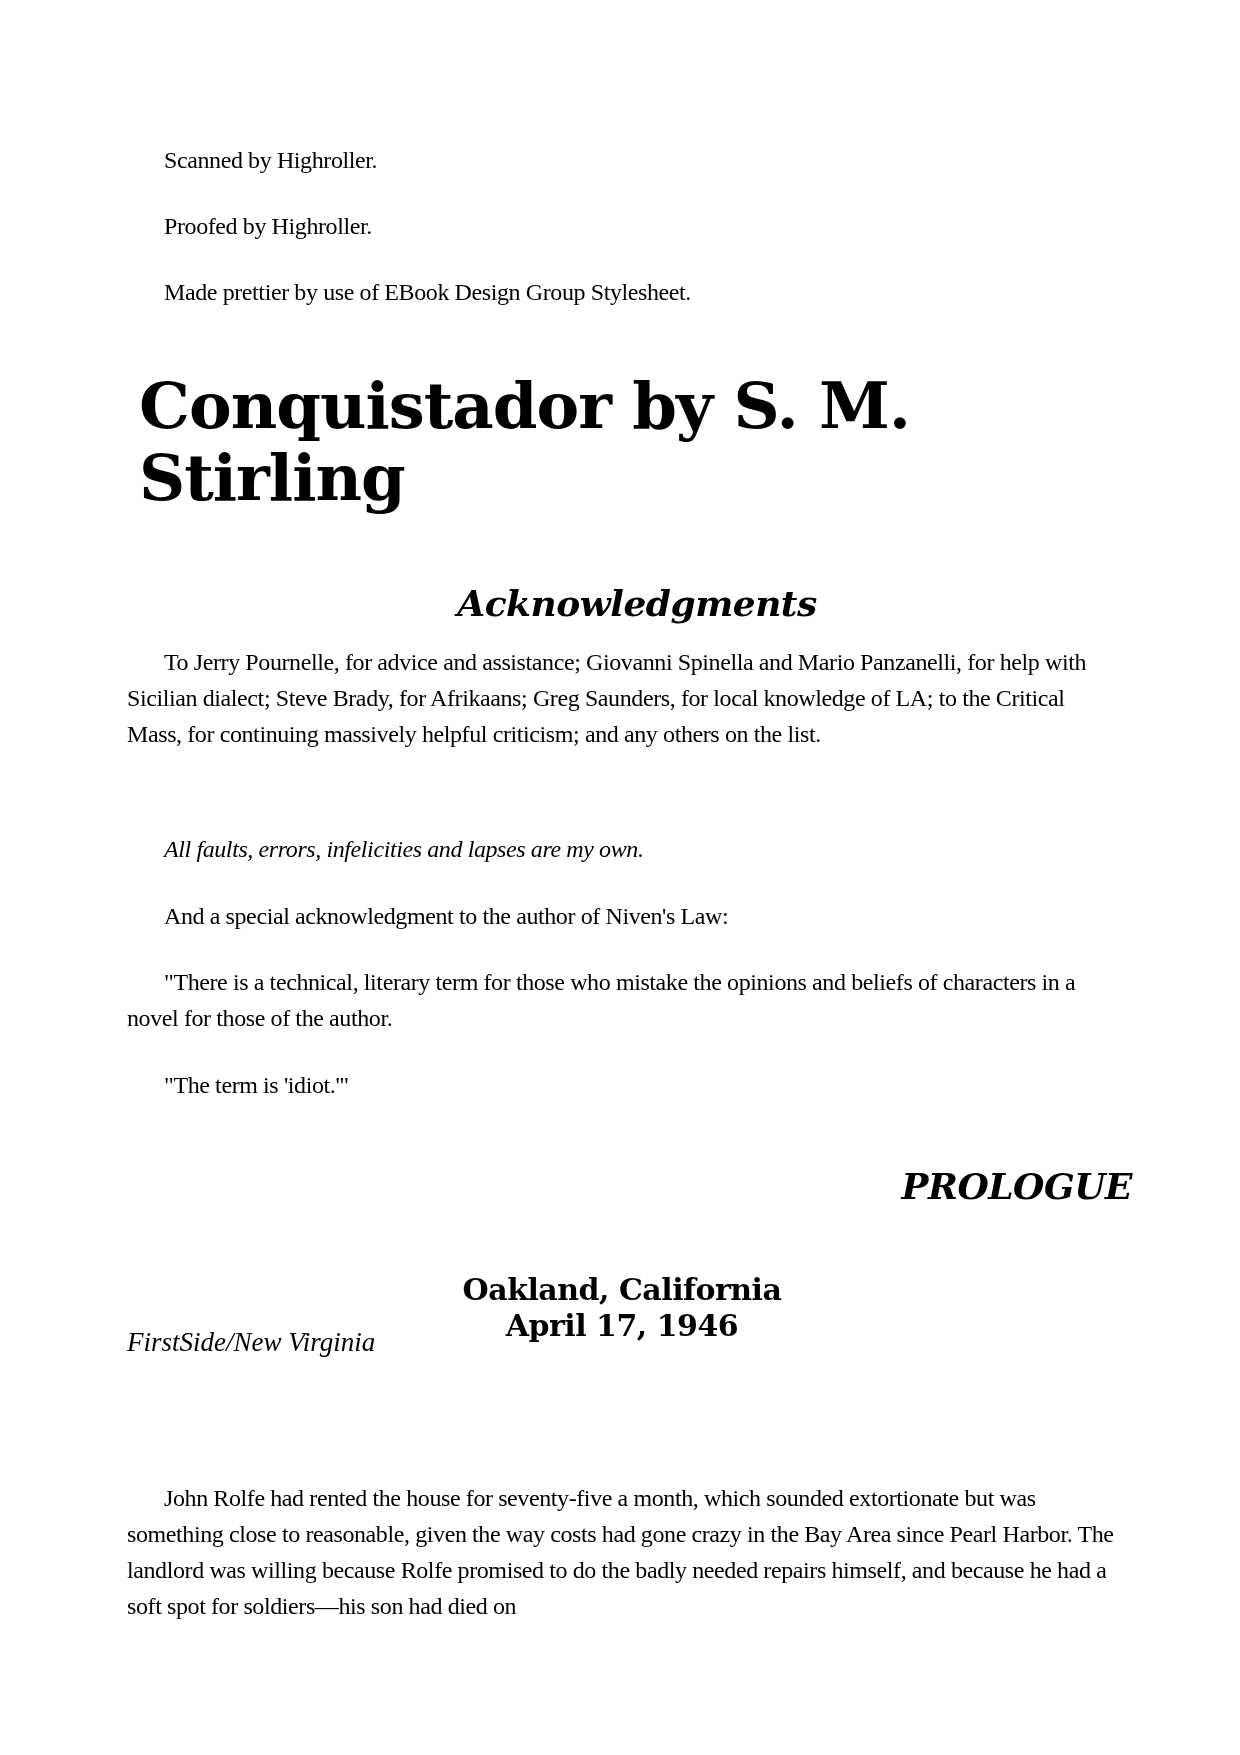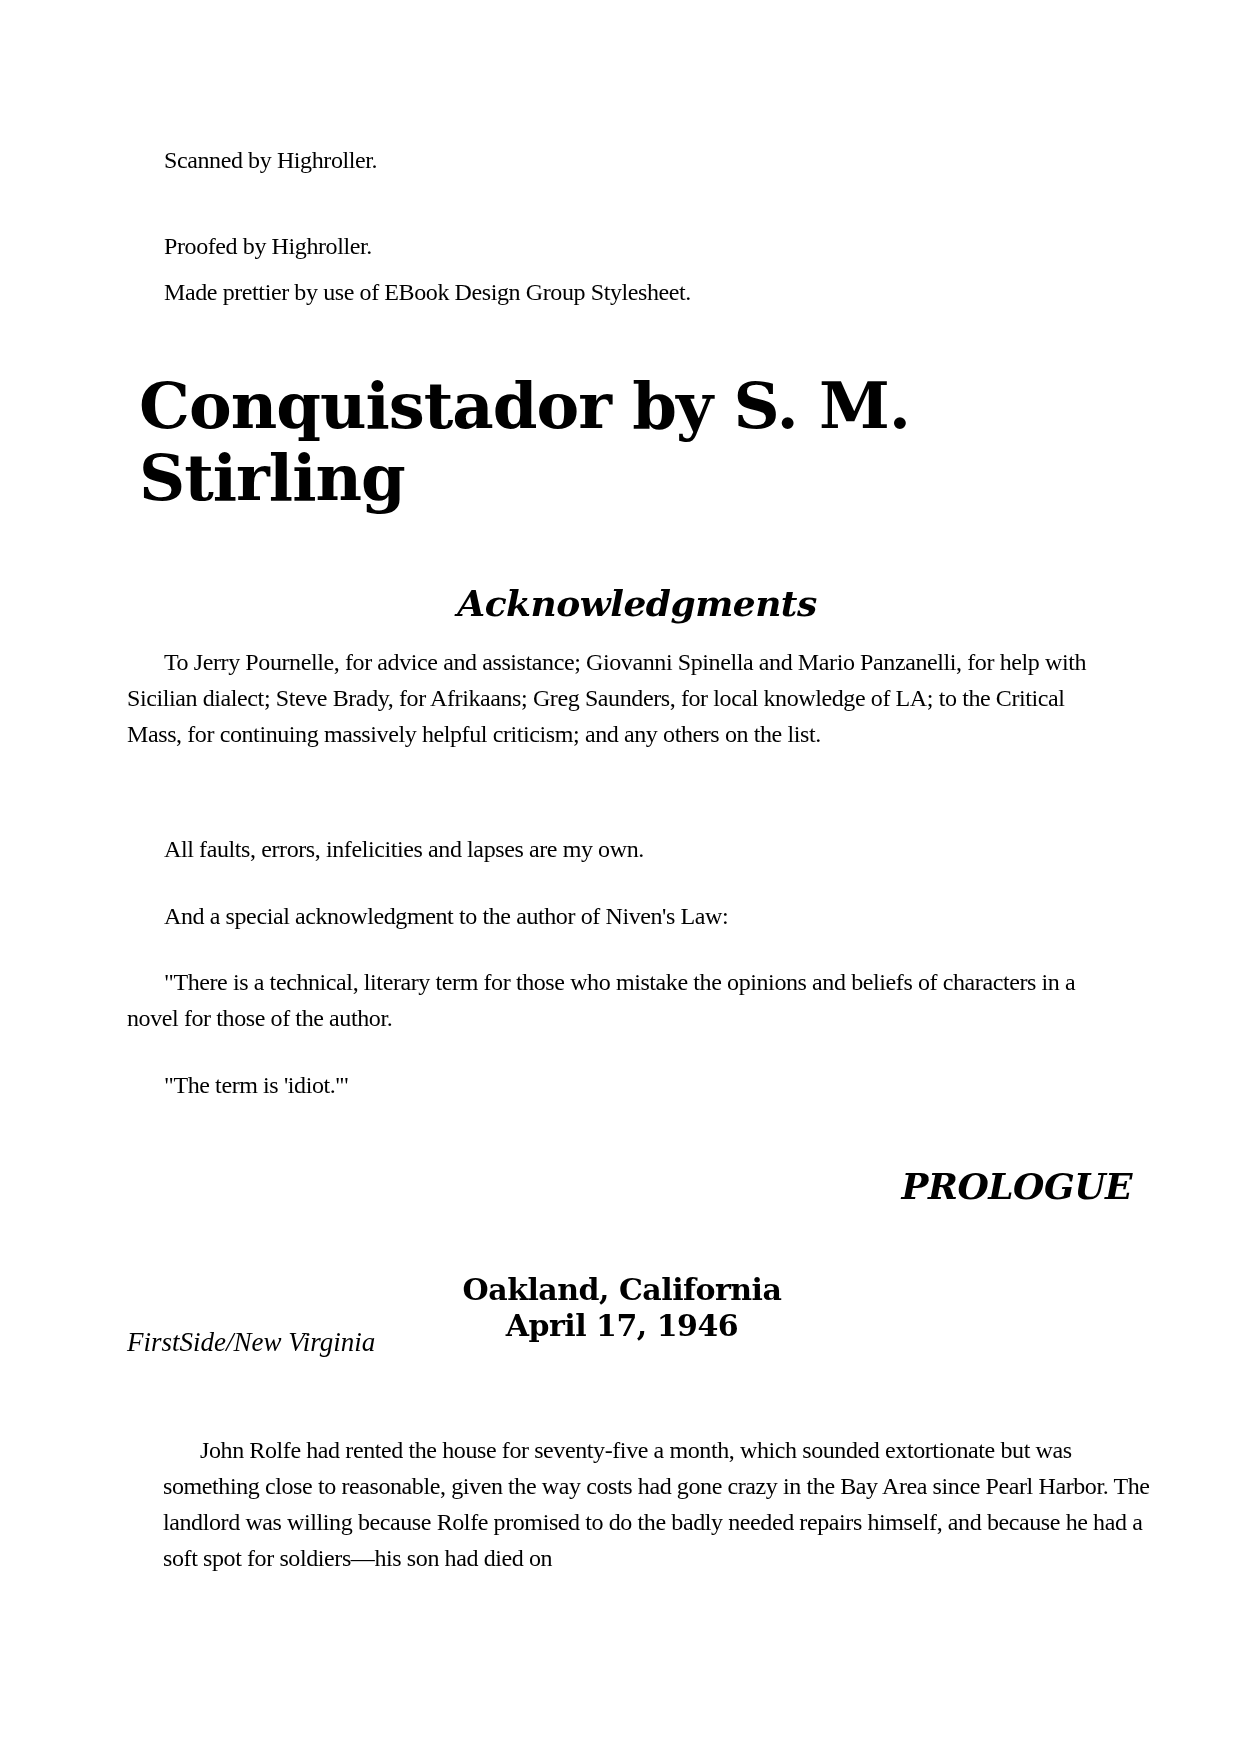--- a/index.html
+++ b/index.html
@@ -39,46 +39,46 @@
     font-family: "Liberation Serif", "DejaVu Serif", serif;
     font-style: italic; font-size: 27px; line-height: 36px;
   }
 </style>
 </head>
 <body>
 
 <div class="page">
 
   <p class="body credit" style="top:142px;">Scanned by Highroller.</p>
-  <p class="body credit" style="top:208px;margin-top:20px;">Proofed by Highroller.</p>
+  <p class="body credit" style="top:208px;">Proofed by Highroller.</p>
   <p class="body credit" style="top:274px;">Made prettier by use of EBook Design Group Stylesheet.</p>
 
   <h1 class="title">Conquistador by S. M. Stirling</h1>
 
   <h2 class="section" style="top:564px;">Acknowledgments</h2>
 
   <div class="blk" style="top:644px;">
     <p class="body">To Jerry Pournelle, for advice and assistance; Giovanni Spinella and Mario Panzanelli, for help with Sicilian dialect; Steve Brady, for Afrikaans; Greg Saunders, for local knowledge of LA; to the Critical Mass, for continuing massively helpful criticism; and any others on the list.</p>
   </div>
-  <div class="blk" style="top:831px;">
+  <div class="blk" style="top:831px;font-style:italic;">
     <p class="body">All faults, errors, infelicities and lapses are my own.</p>
   </div>
   <div class="blk" style="top:898px;">
     <p class="body">And a special acknowledgment to the author of Niven's Law:</p>
   </div>
   <div class="blk" style="top:964px;">
     <p class="body">"There is a technical, literary term for those who mistake the opinions and beliefs of characters in a novel for those of the author.</p>
   </div>
   <div class="blk" style="top:1067px;">
     <p class="body">"The term is 'idiot.'"</p>
   </div>
 
   <h2 class="section" style="top:1147px;text-align:right;">PROLOGUE</h2>
 
   <div class="place" style="top:1272px;">Oakland, California</div>
   <div class="place" style="top:1308px;">April 17, 1946</div>
   <div class="subloc">FirstSide/New Virginia</div>
 
-  <div class="blk" style="top:1432px;margin-left:36px;">
+  <div class="blk" style="top:1480px;">
     <p class="body">John Rolfe had rented the house for seventy-five a month, which sounded extortionate but was something close to reasonable, given the way costs had gone crazy in the Bay Area since Pearl Harbor. The landlord was willing because Rolfe promised to do the badly needed repairs himself, and because he had a soft spot for soldiers—his son had died on</p>
   </div>
 
 </div>
 
 </body></html>

